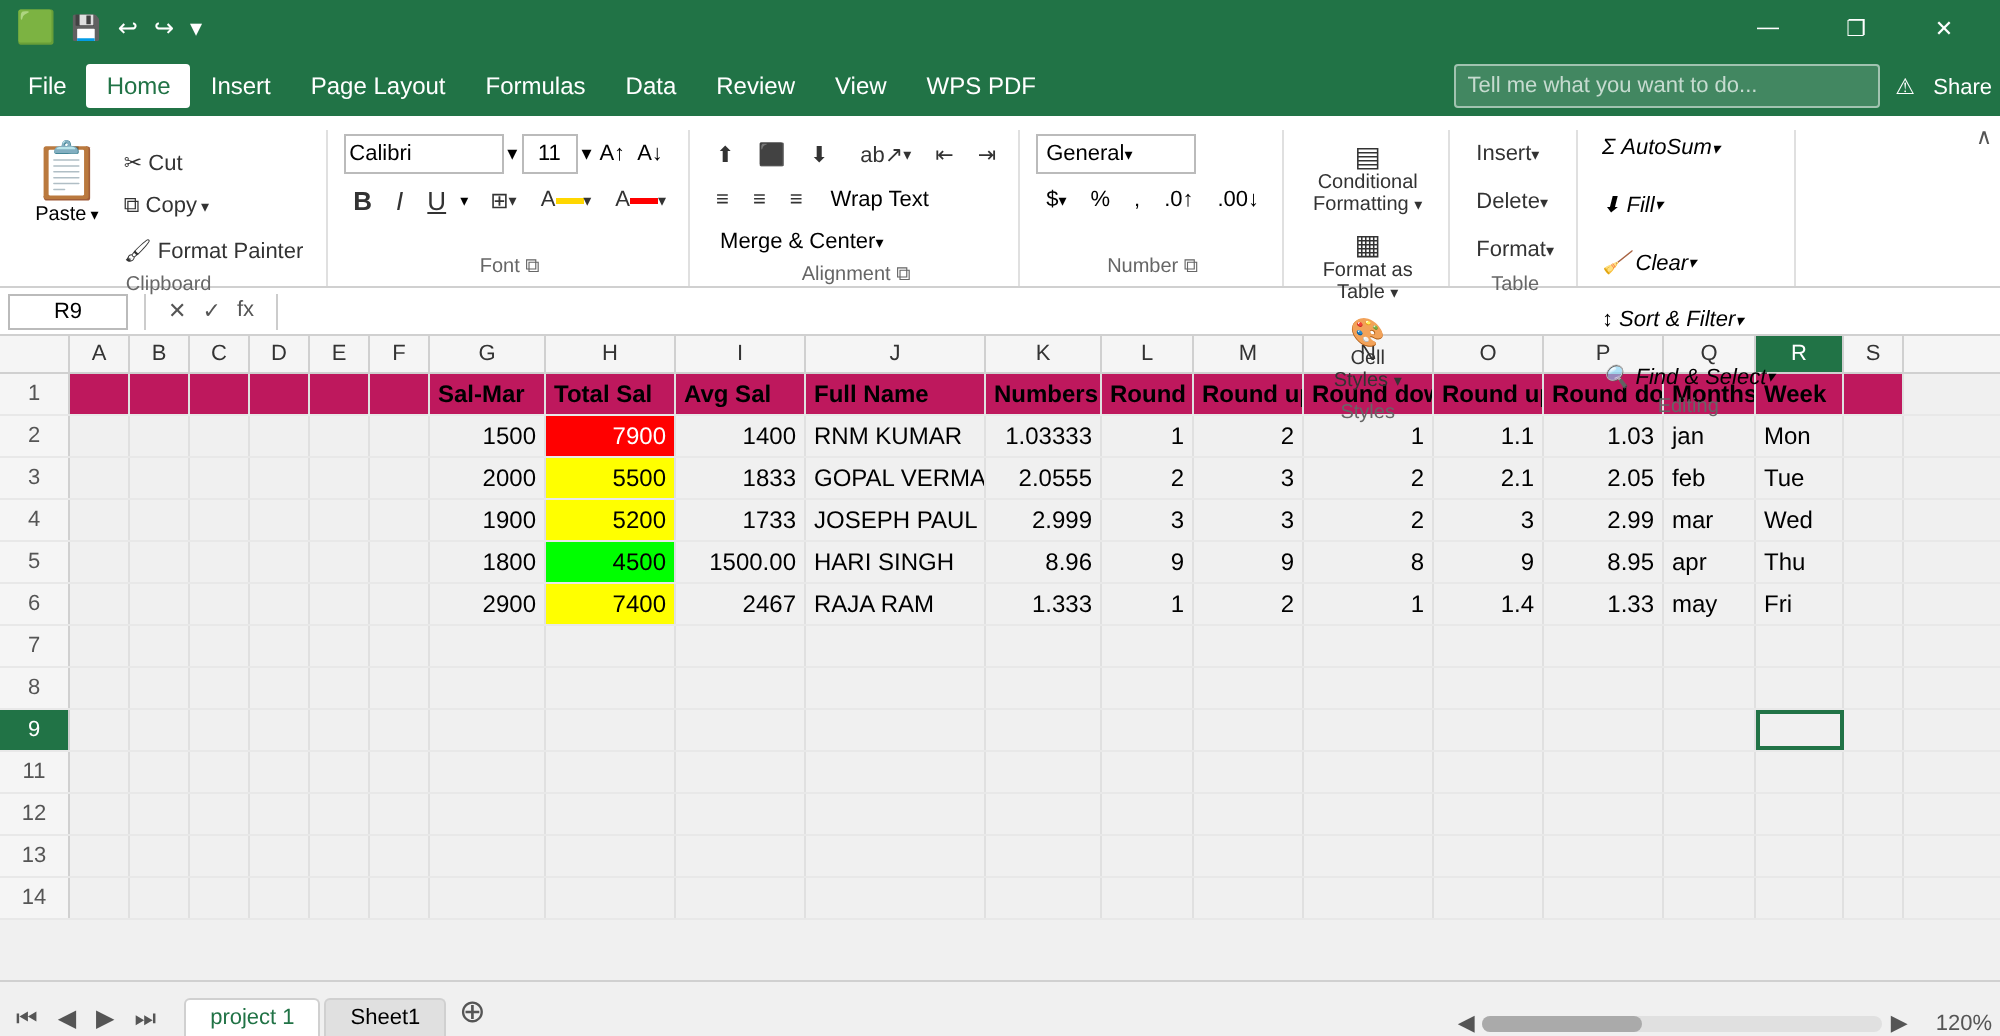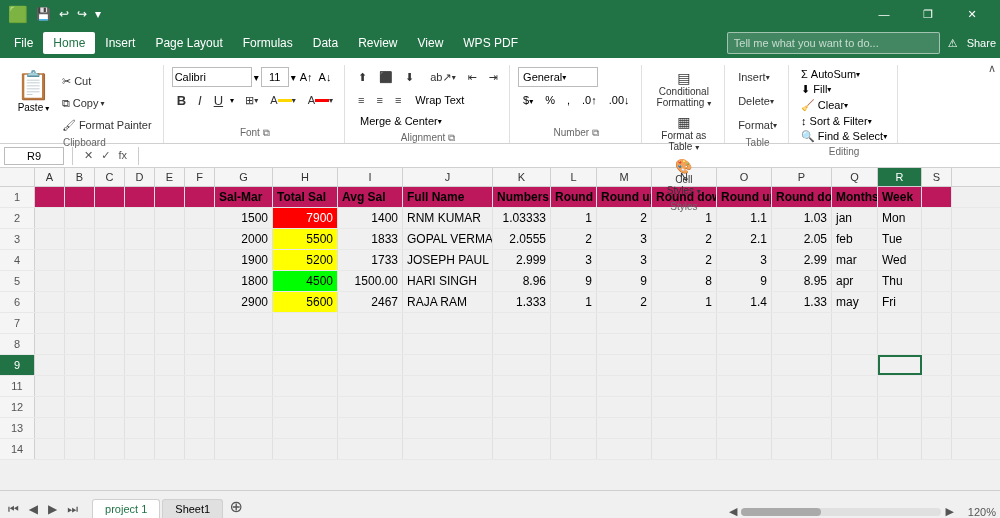--- a/index.html
+++ b/index.html
@@ -353,21 +353,22 @@
       padding: 2px 4px;
       border: 1px solid transparent;
       cursor: pointer;
       font-size: 11px;
       border-radius: 2px;
     }
 
     .autosum-area {
       display: flex;
       flex-direction: column;
-      gap: 1px;
+      gap: 14px;
+      font-style: italic;
     }
     .autosum-btn {
       display: flex;
       align-items: center;
       padding: 1px 4px;
       cursor: pointer;
       border-radius: 2px;
       font-size: 11px;
       white-space: nowrap;
     }
@@ -704,21 +705,21 @@
 
     <div class="grid-row">
       <div class="row-num cw-row">6</div>
       <div class="cell cw-a"></div>
       <div class="cell cw-b"></div>
       <div class="cell cw-c"></div>
       <div class="cell cw-d"></div>
       <div class="cell cw-e"></div>
       <div class="cell cw-f"></div>
       <div class="cell cw-g align-right">2900</div>
-      <div class="cell cw-h bg-yellow align-right">5600</div>
+      <div class="cell cw-h bg-yellow align-right">7400</div>
       <div class="cell cw-i align-right">2467</div>
       <div class="cell cw-j">RAJA  RAM</div>
       <div class="cell cw-k align-right">1.333</div>
       <div class="cell cw-l align-right">1</div>
       <div class="cell cw-m align-right">2</div>
       <div class="cell cw-n align-right">1</div>
       <div class="cell cw-o align-right">1.4</div>
       <div class="cell cw-p align-right">1.33</div>
       <div class="cell cw-q">may</div>
       <div class="cell cw-r">Fri</div>

